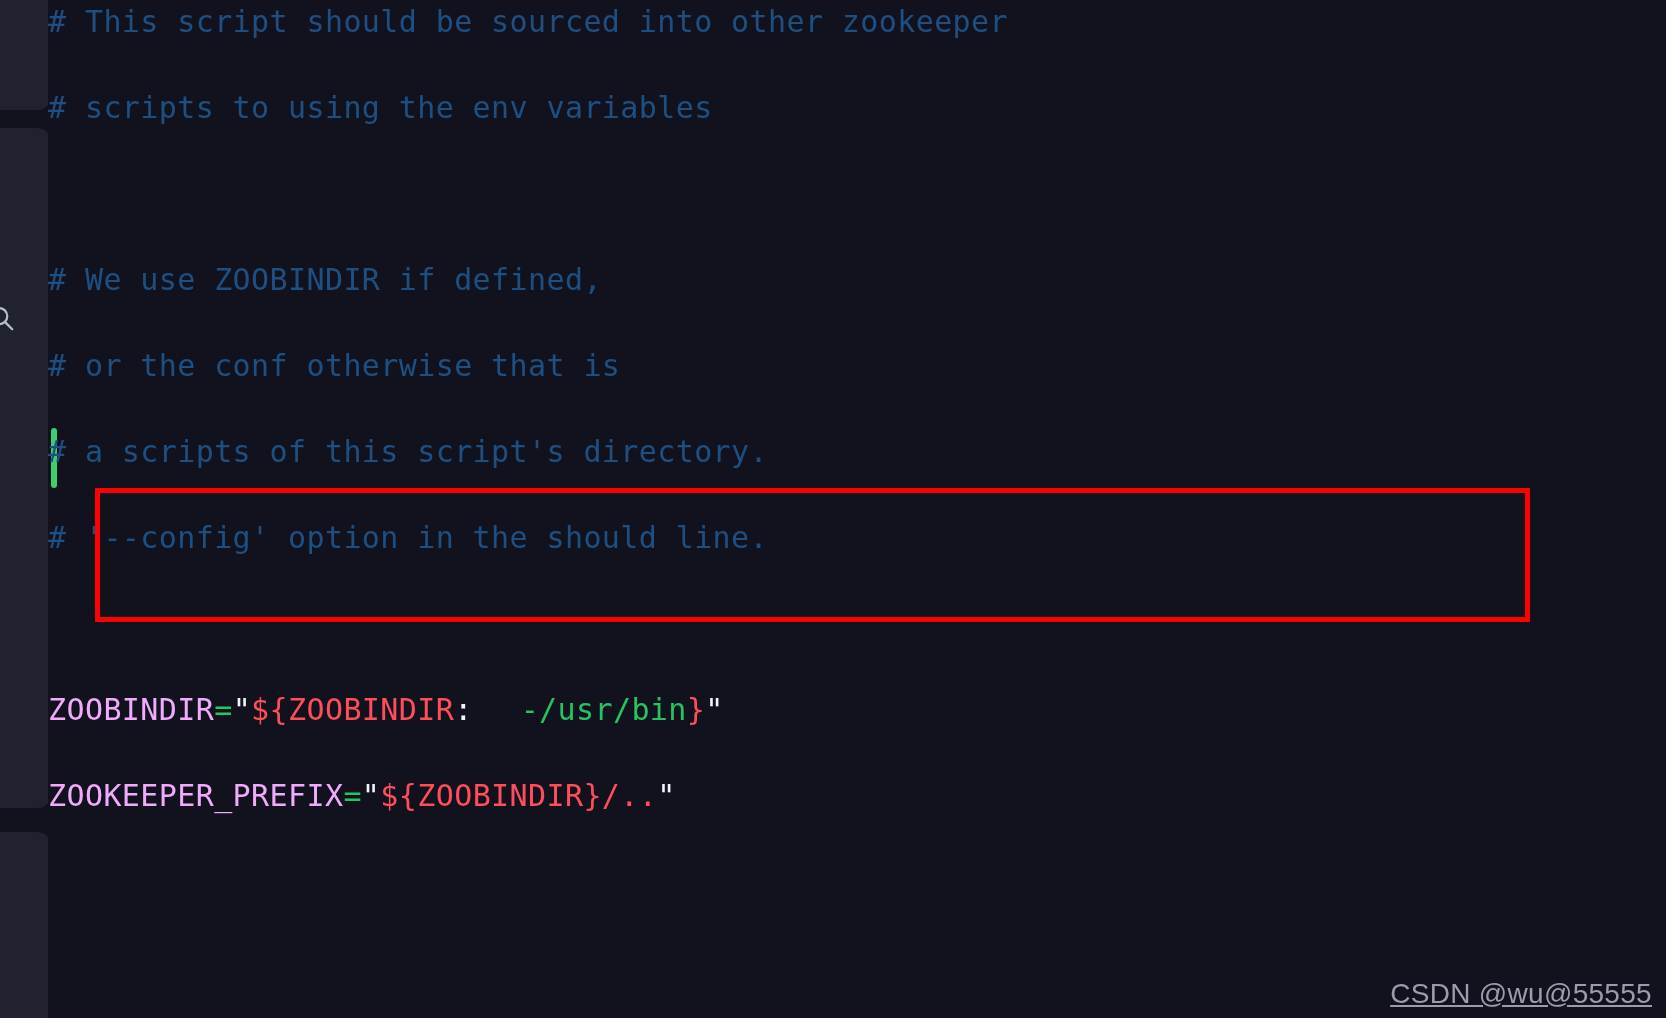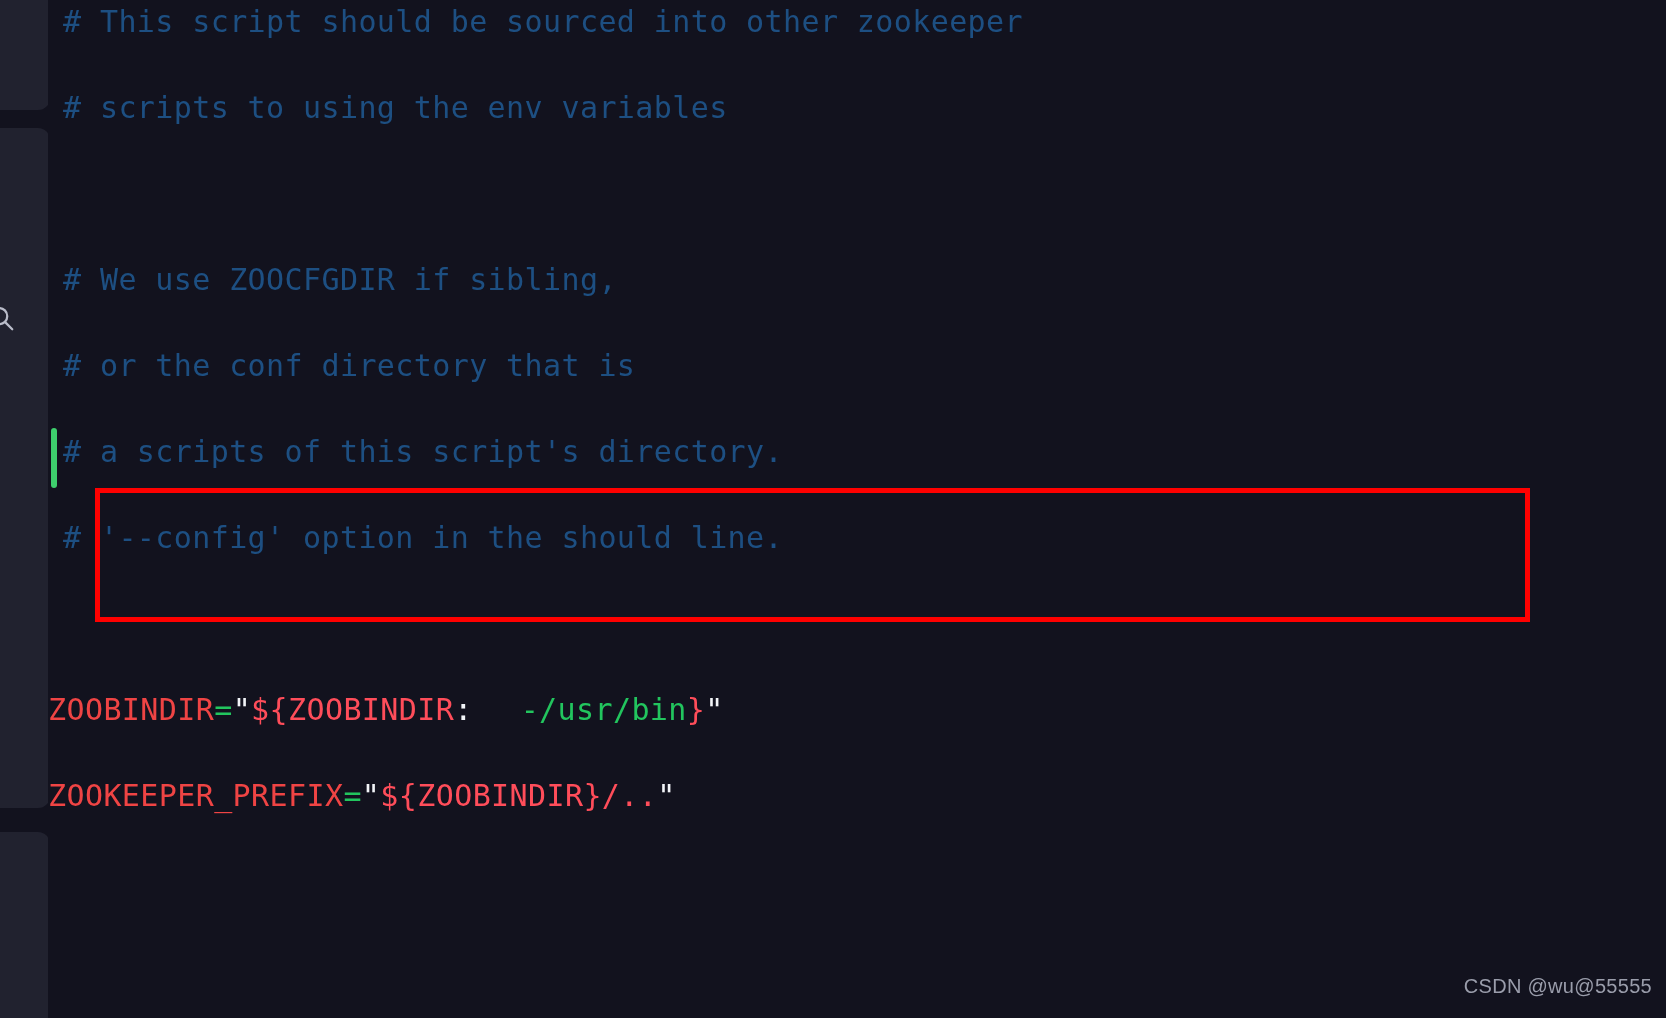--- a/index.html
+++ b/index.html
@@ -89,22 +89,22 @@
     line-height: 43px;
     letter-spacing: 0.4px;
     color: #e6e8ee;
   }
   #code .line {
     height: 43px;
     display: block;
   }
 
   
-  .c-comment { color: #1d4f82; padding-left: 15px; }
-  .c-var     { color: #ef4444; }
+  .c-comment { color: #1d4f82; }
+  .c-var     { color: #f0abfc; }
   .c-eq      { color: #22c55e; }
   .c-str     { color: #ff4d5a; }
   .c-quote   { color: #f2f4f8; }
   .c-green   { color: #22c55e; margin-left: 48px; }
 
   
   #highlight-box {
     position: absolute;
     left: 47px;
     top: 488px;
@@ -112,25 +112,26 @@
     height: 134px;
     border: 5px solid #ff0000;
     box-sizing: border-box;
     pointer-events: none;
   }
 
   
   #watermark {
     position: absolute;
     right: 14px;
-    bottom: 20px;
+    bottom: 8px;
     font-family: "Liberation Sans", sans-serif;
-    font-size: 20px;
+    font-size: 28px;
     color: #9a9dab;
     letter-spacing: 0.3px;
+    text-decoration: underline;
   }
 </style>
 </head>
 <body>
 
 <div id="app">
 
   <div id="sidebar">
     <div class="side-panel" id="side-panel-top"></div>
     <div class="side-panel" id="side-panel-main"></div>
@@ -145,22 +146,22 @@
 
   <div id="editor">
 
     <div id="gutter">
         <div class="change-marker" style="top: 428px; height: 60px;"></div>
       </div>
 
     <pre id="code"><span class="line"><span class="c-comment"># This script should be sourced into other zookeeper</span></span>
 <span class="line"><span class="c-comment"># scripts to using the env variables</span></span>
 <span class="line">&nbsp;</span>
-<span class="line"><span class="c-comment"># We use ZOOCFGDIR if sibling,</span></span>
-<span class="line"><span class="c-comment"># or the conf directory that is</span></span>
+<span class="line"><span class="c-comment"># We use ZOOBINDIR if defined,</span></span>
+<span class="line"><span class="c-comment"># or the conf otherwise that is</span></span>
 <span class="line"><span class="c-comment"># a scripts of this script's directory.</span></span>
 <span class="line"><span class="c-comment"># '--config' option in the should line.</span></span>
 <span class="line">&nbsp;</span>
 <span class="line"><span class="c-var">ZOOBINDIR</span><span class="c-eq">=</span><span class="c-quote">"</span><span class="c-str">${ZOOBINDIR</span><span class="c-quote">:</span><span class="c-green">-/usr/bin</span><span class="c-str">}</span><span class="c-quote">"</span></span>
 <span class="line"><span class="c-var">ZOOKEEPER_PREFIX</span><span class="c-eq">=</span><span class="c-quote">"</span><span class="c-str">${ZOOBINDIR}/..</span><span class="c-quote">"</span></span>
 
 
 
 
 

